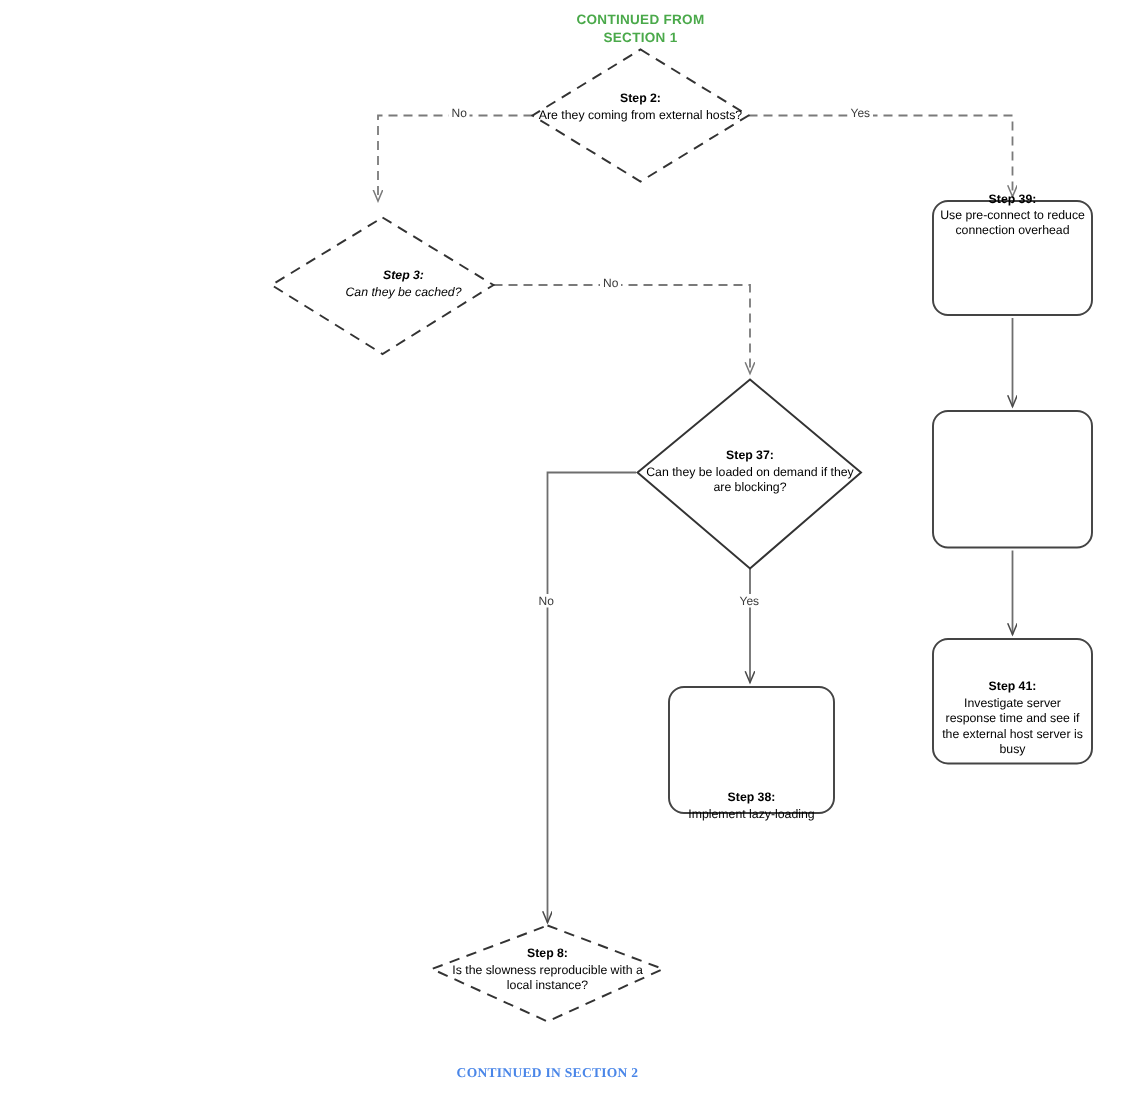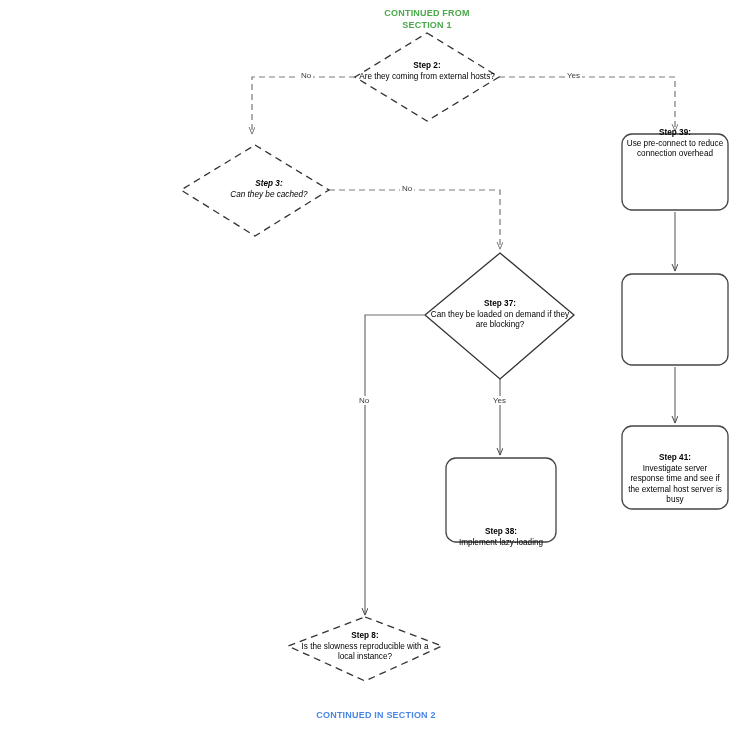--- a/index.html
+++ b/index.html
@@ -162,15 +162,15 @@
 
   <div class="edge-label" style="left:357px;top:396px;">No</div>
 
   <div class="edge-label" style="left:491px;top:396px;">Yes</div>
 
   <div class="section-note" id="note-top" style="left:375px;top:8px;width:104px;">
     <span>CONTINUED FROM</span><br>
     <span>SECTION 1</span>
   </div>
 
-  <div class="section-note" id="note-bottom" style="left:296px;top:710px;width:160px;">CONTINUED IN SECTION 2</div>
+  <div class="section-note" id="note-bottom" style="left:285px;top:710px;width:160px;font-family:Liberation Serif, serif;">CONTINUED IN SECTION 2</div>
 
 </div>
 
 </body></html>

